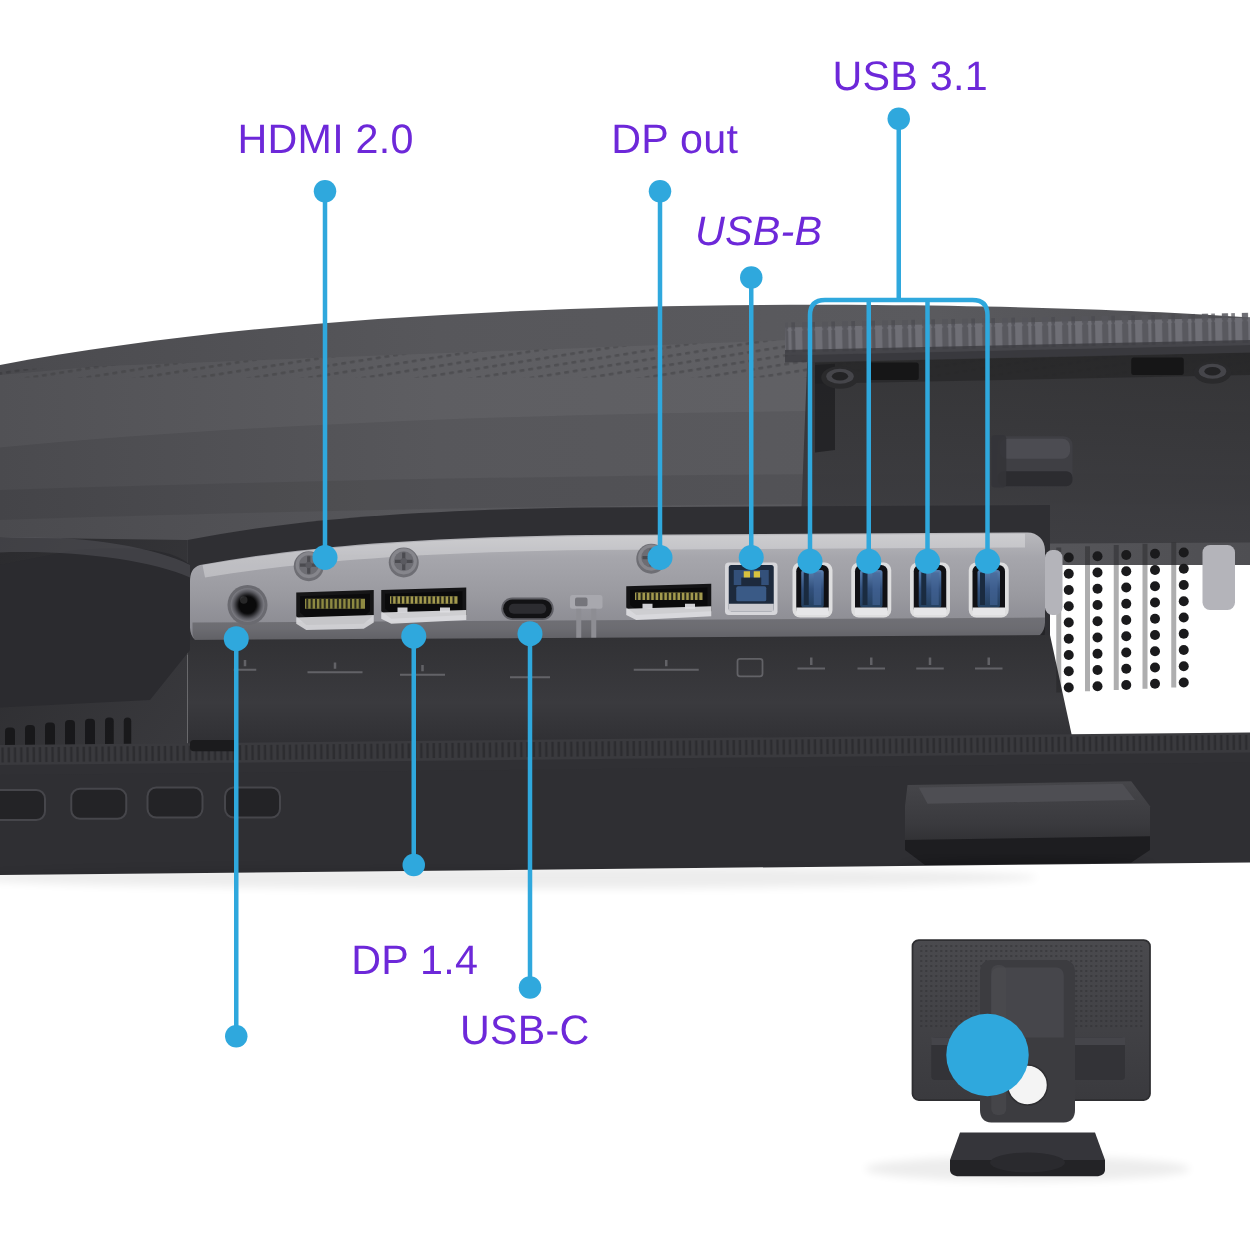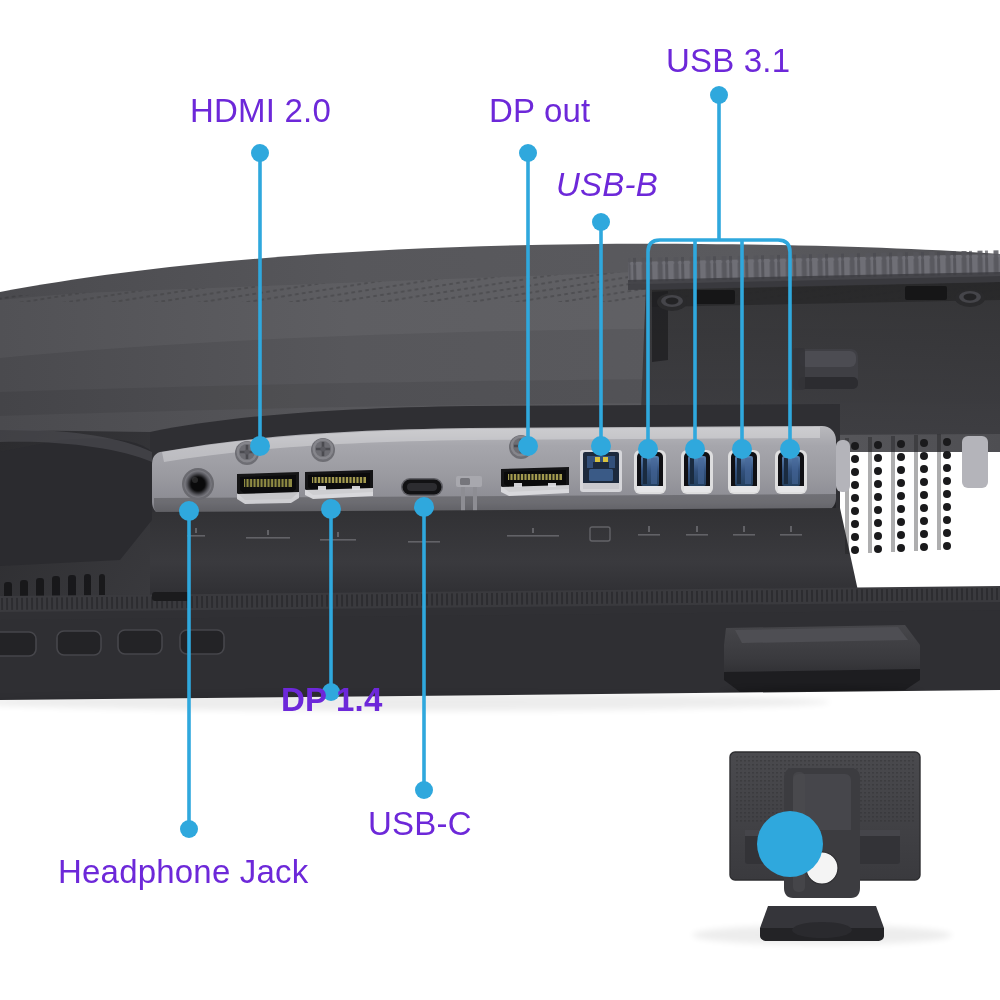--- a/index.html
+++ b/index.html
@@ -573,19 +573,18 @@
   </svg>
 
   <div class="lbl" style="left:190px;top:94px;">HDMI 2.0</div>
 
   <div class="lbl" style="left:452px;top:94px;margin-left:37px;">DP out</div>
 
   <div class="lbl" style="left:556px;top:168px;font-style:italic;">USB-B</div>
 
   <div class="lbl" style="left:666px;top:44px;">USB 3.1</div>
 
-  <div class="lbl" style="left:281px;top:683px;font-weight:bold;">DP 1.4</div>
+  <div class="lbl" style="left:281px;top:751px;">DP 1.4</div>
 
   <div class="lbl" style="left:368px;top:807px;">USB-C</div>
 
-  <div class="lbl" style="left:58px;top:855px;">Headphone Jack</div>
 
 </div>
 
 </body></html>

